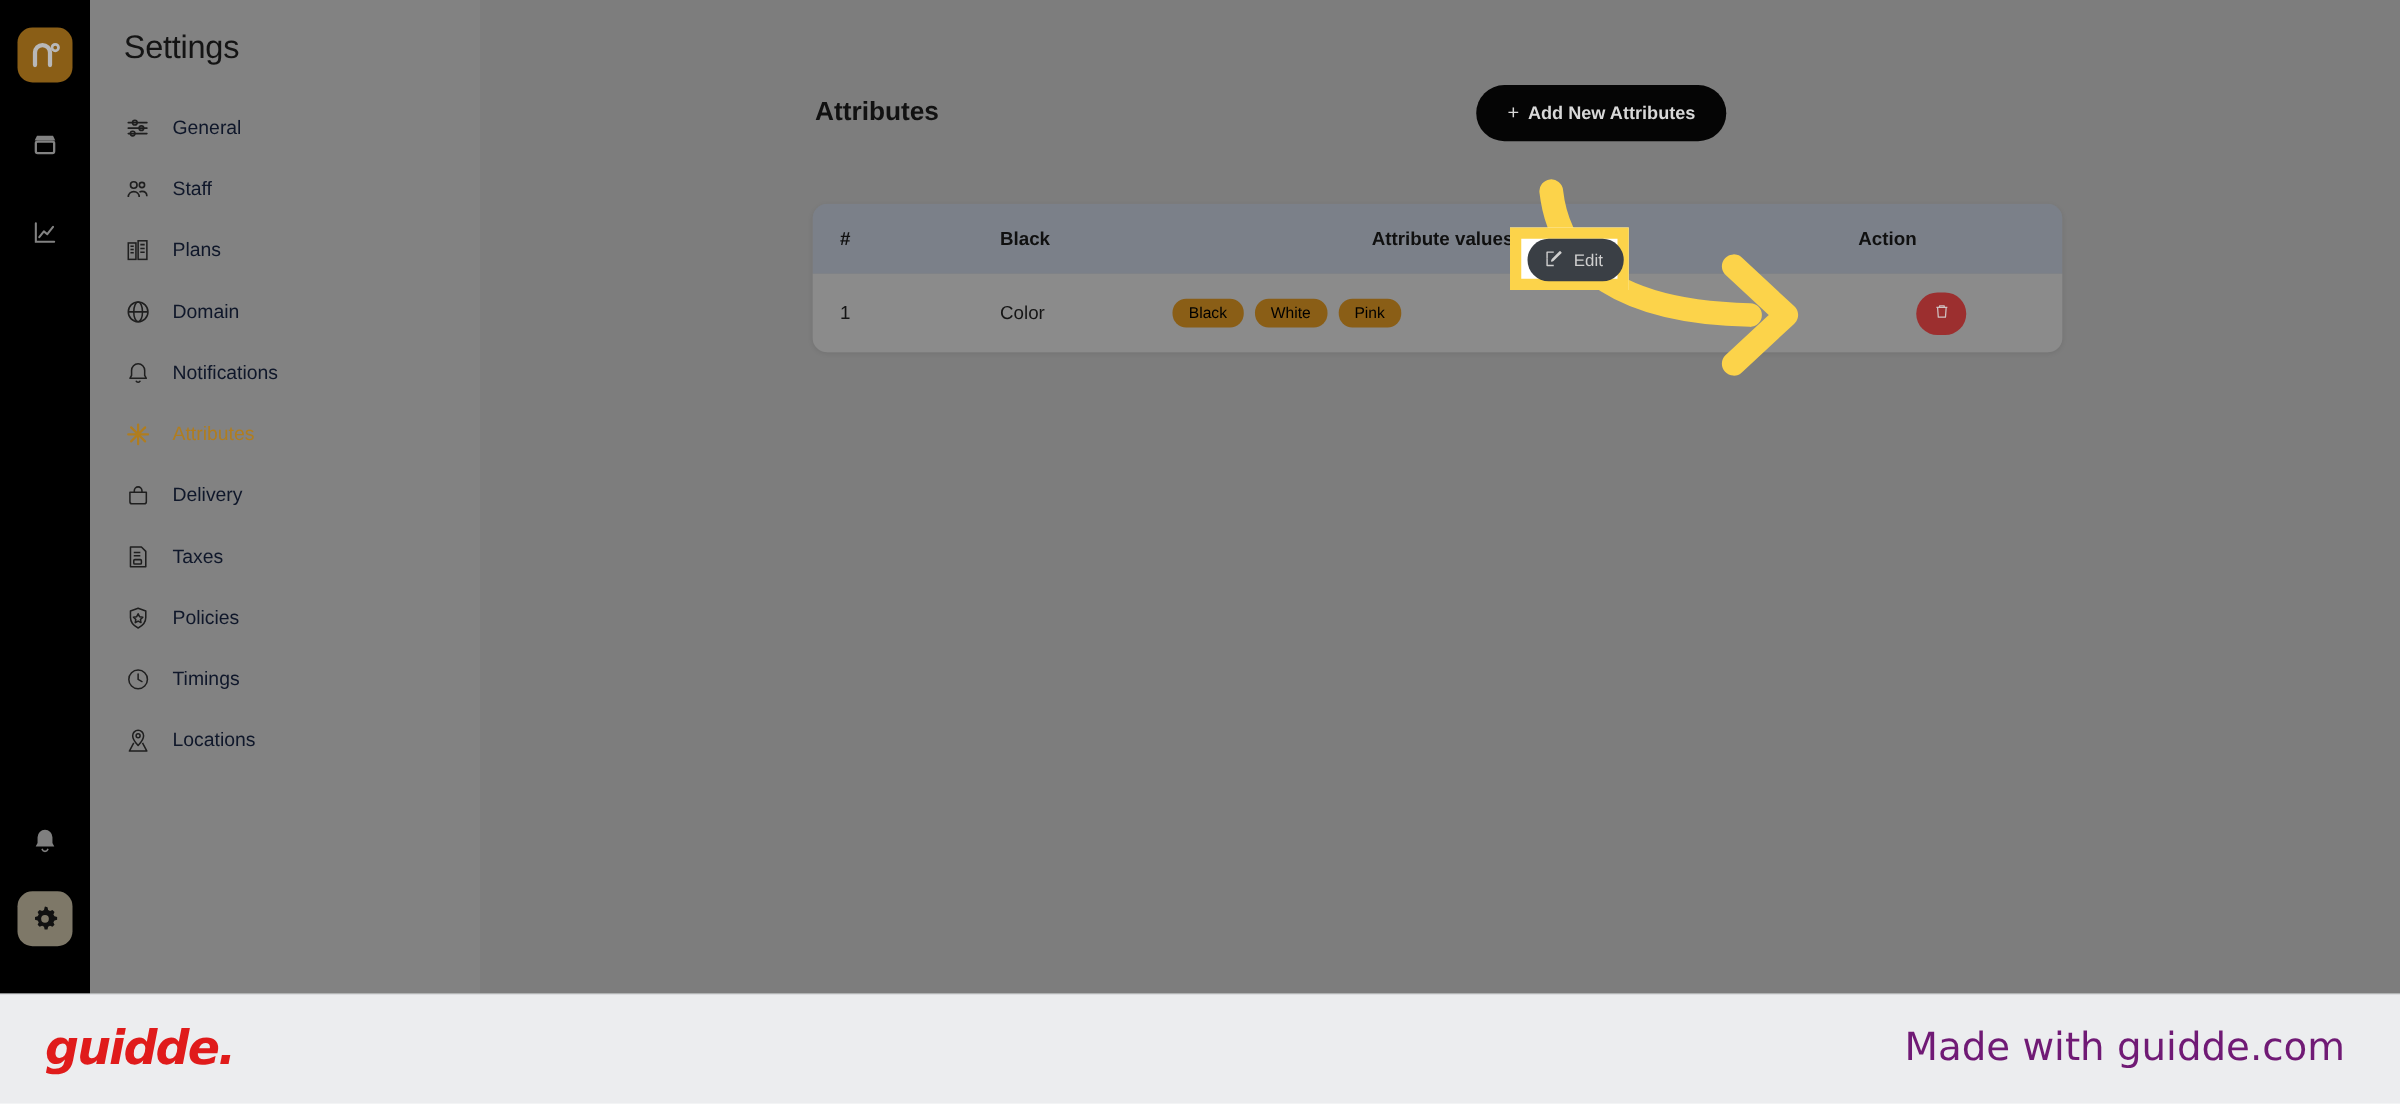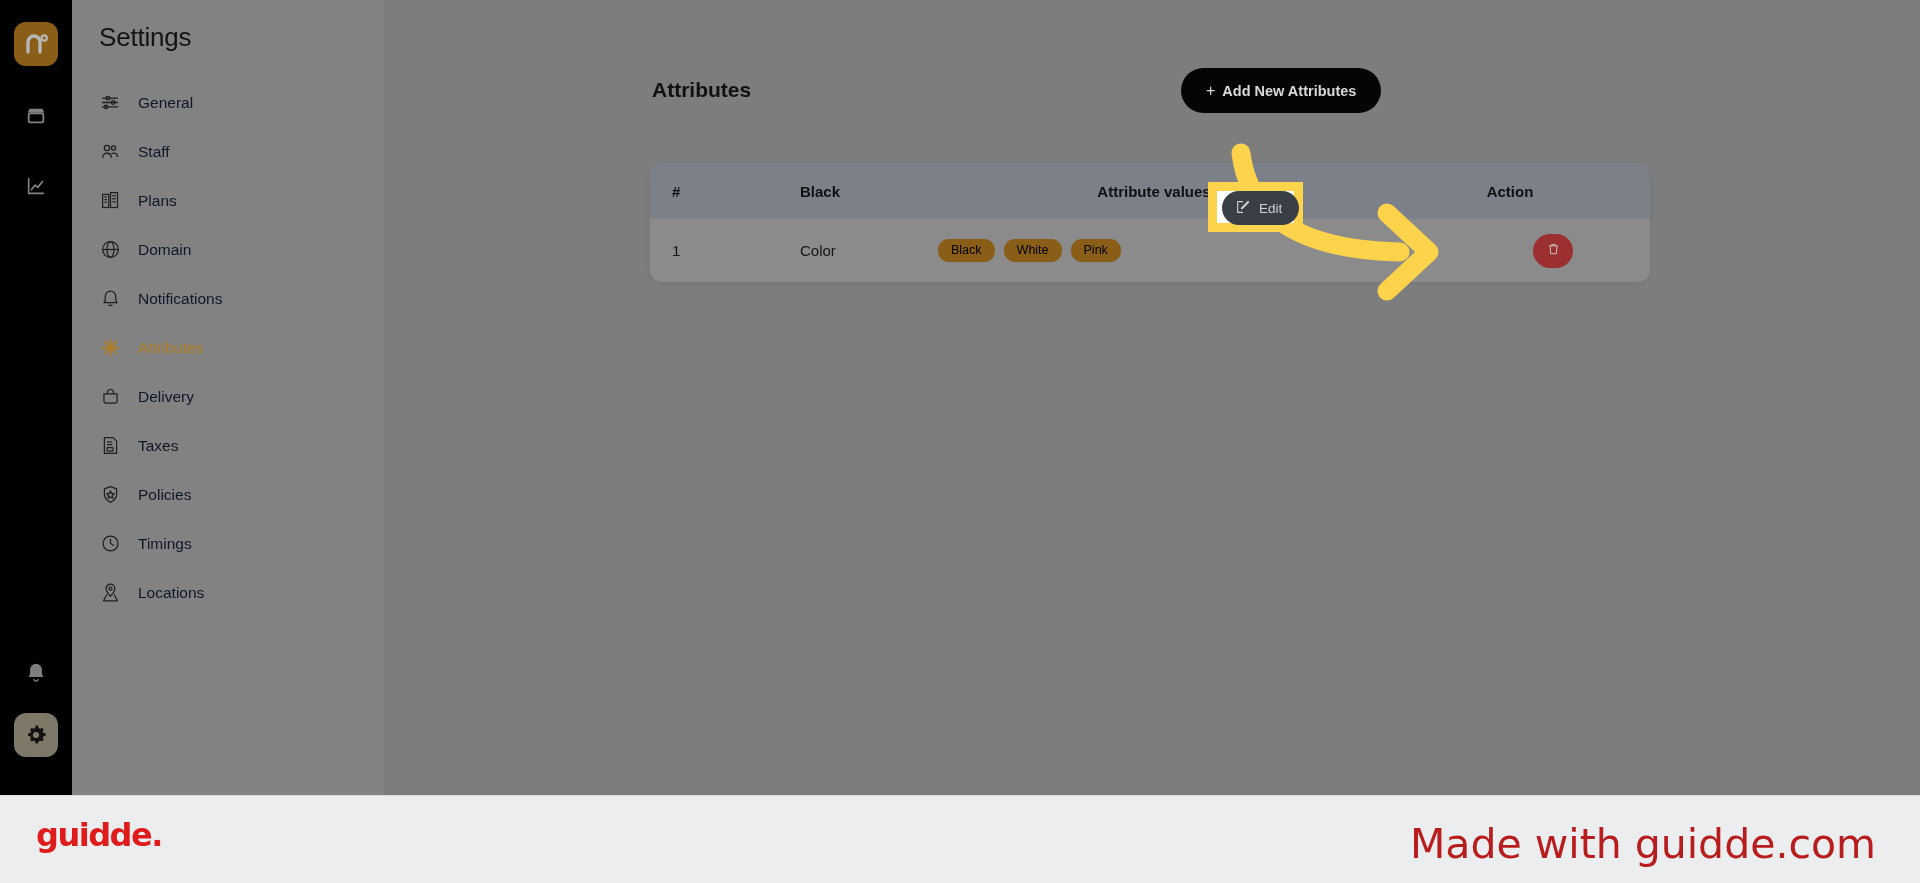--- a/index.html
+++ b/index.html
@@ -248,31 +248,32 @@
   .footer {
     position: absolute;
     left: 0; top: 795px;
     width: 1920px; height: 88px;
     background: #ecedef;
     border-top: 1px solid #dcdde0;
   }
   .guidde-logo {
     position: absolute;
     left: 36px; top: 20px;
-    font-size: 32px;
+    font-size: 38px;
     font-weight: bold;
     color: #e01b1b;
     letter-spacing: -1.5px;
     font-family: "DejaVu Sans", sans-serif;
+    font-style: italic;
   }
   .made-with {
     position: absolute;
     right: 44px; top: 24px;
-    font-size: 41px;
-    color: #b91c1c;
+    font-size: 31px;
+    color: #701a75;
     font-family: "DejaVu Sans", sans-serif;
   }
 </style>
 </head>
 <body>
 
 <div id="app">
 
   <div class="canvas">
 

